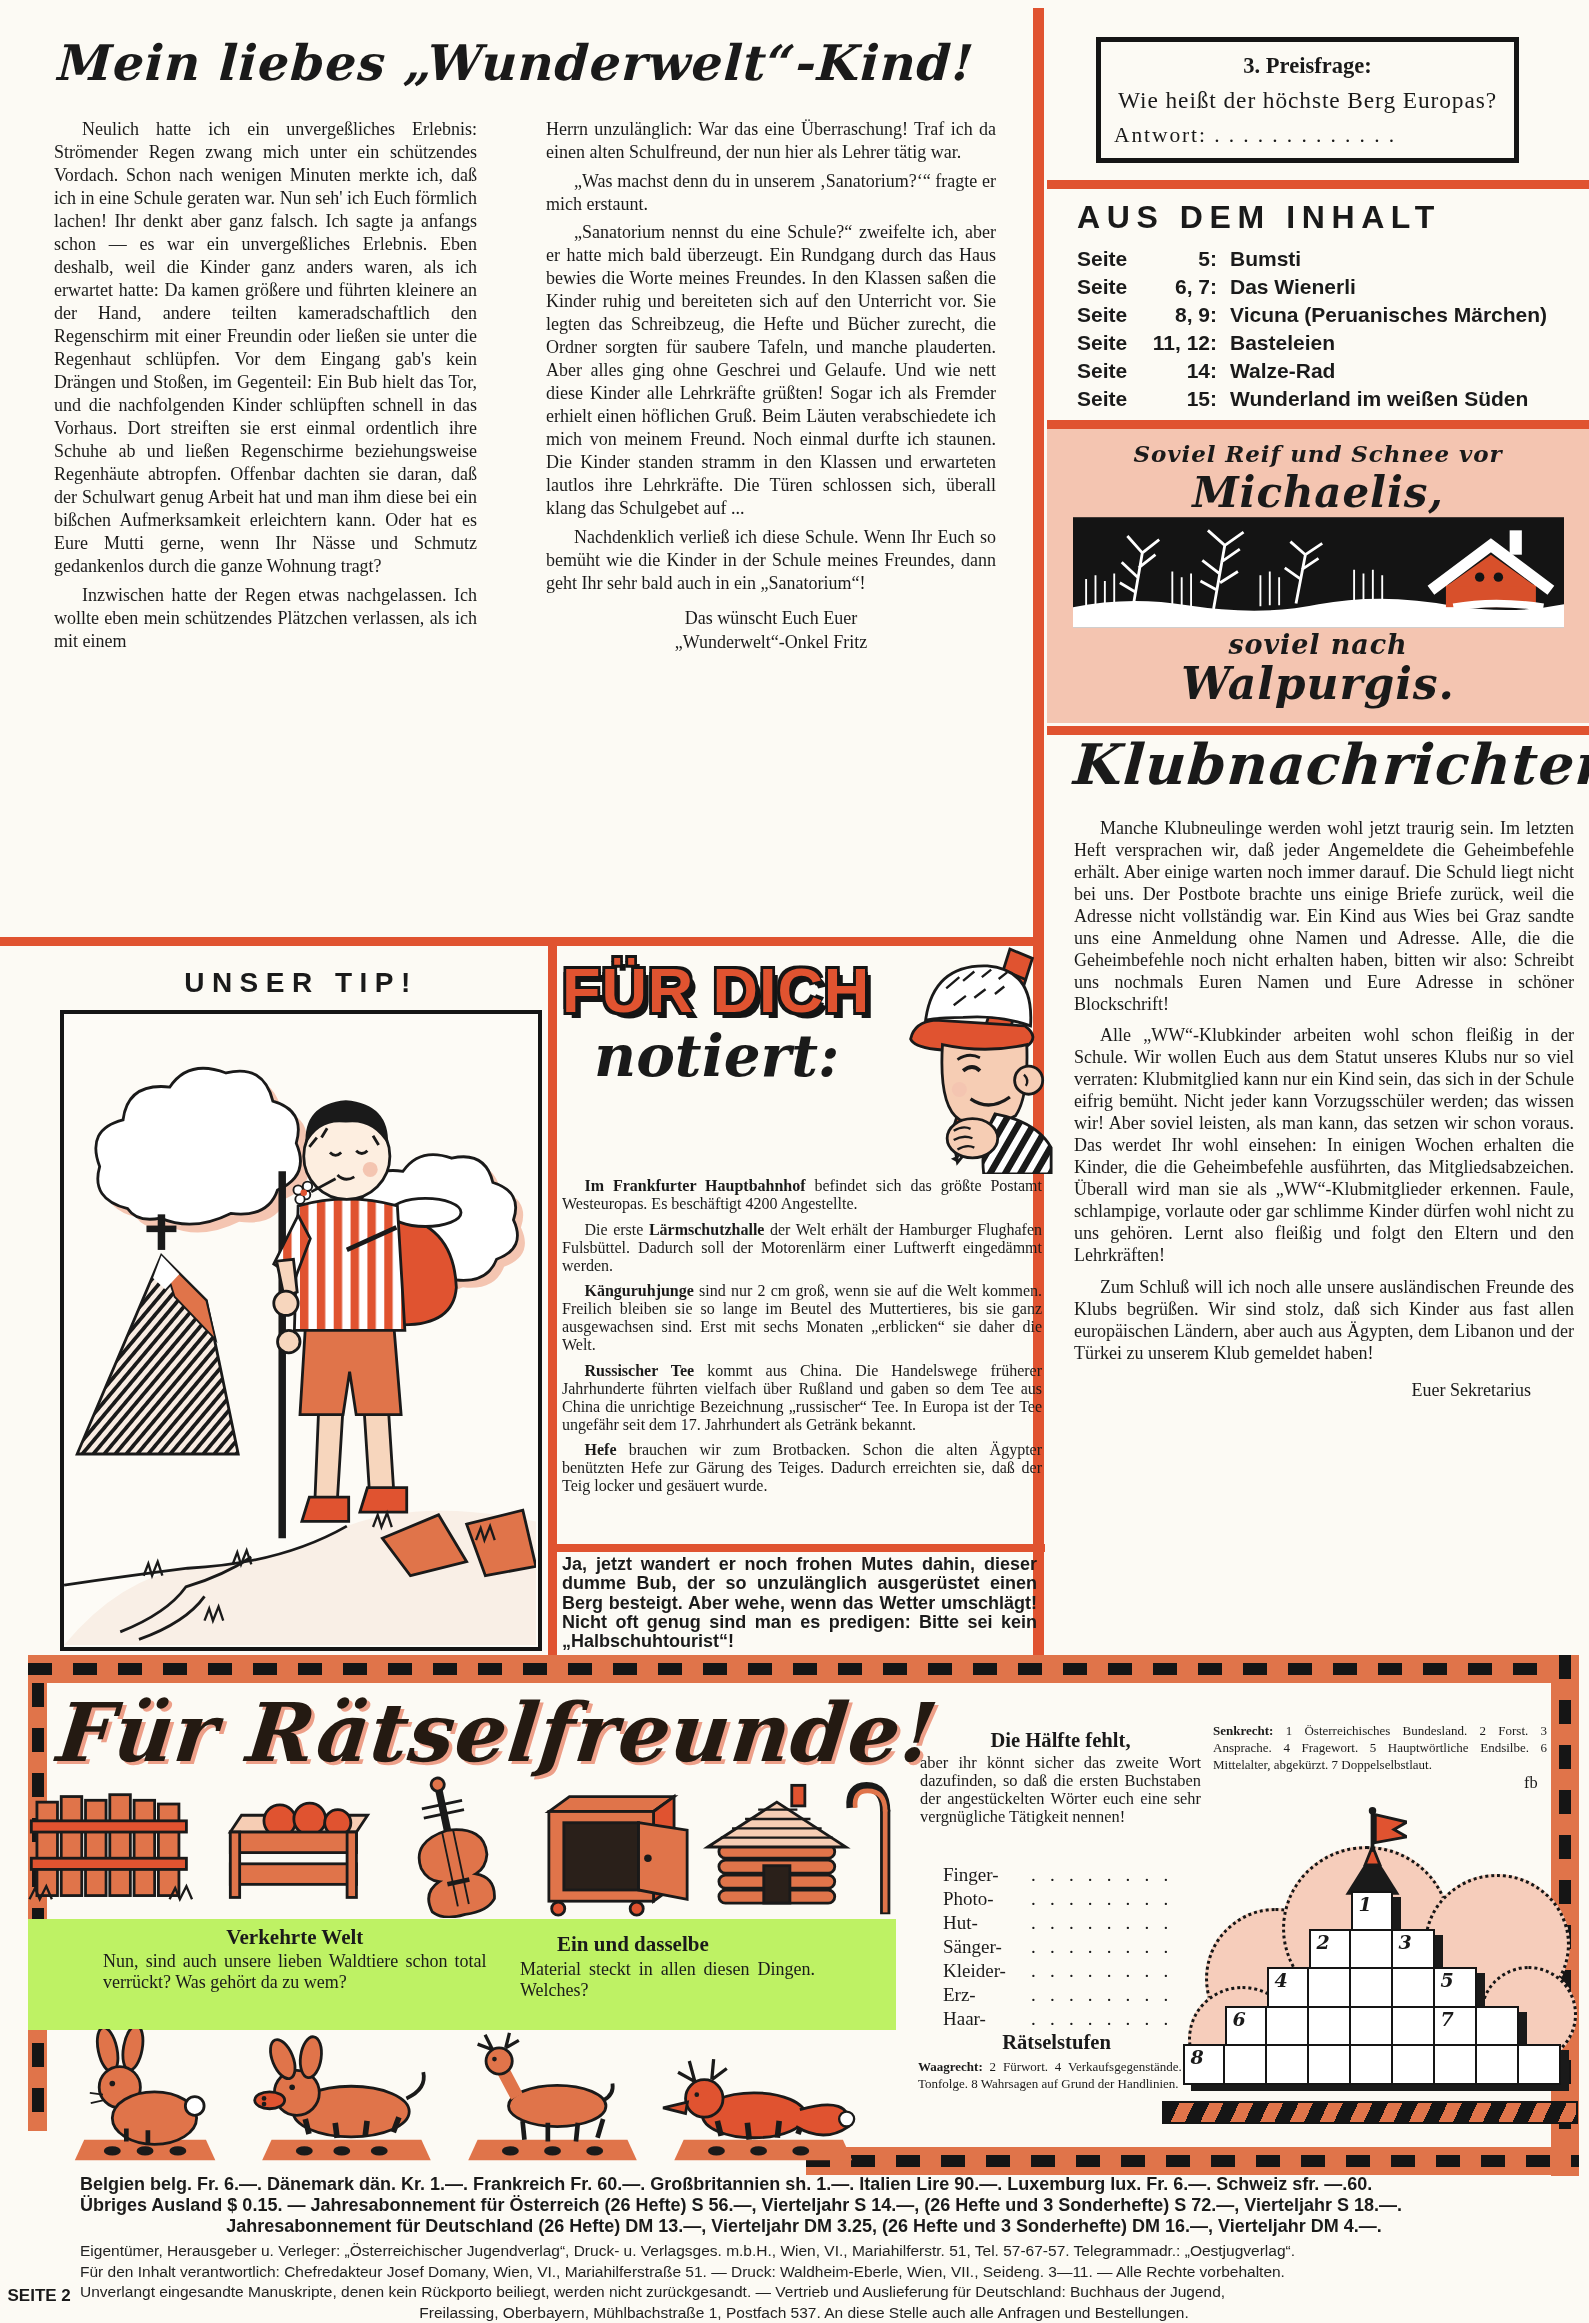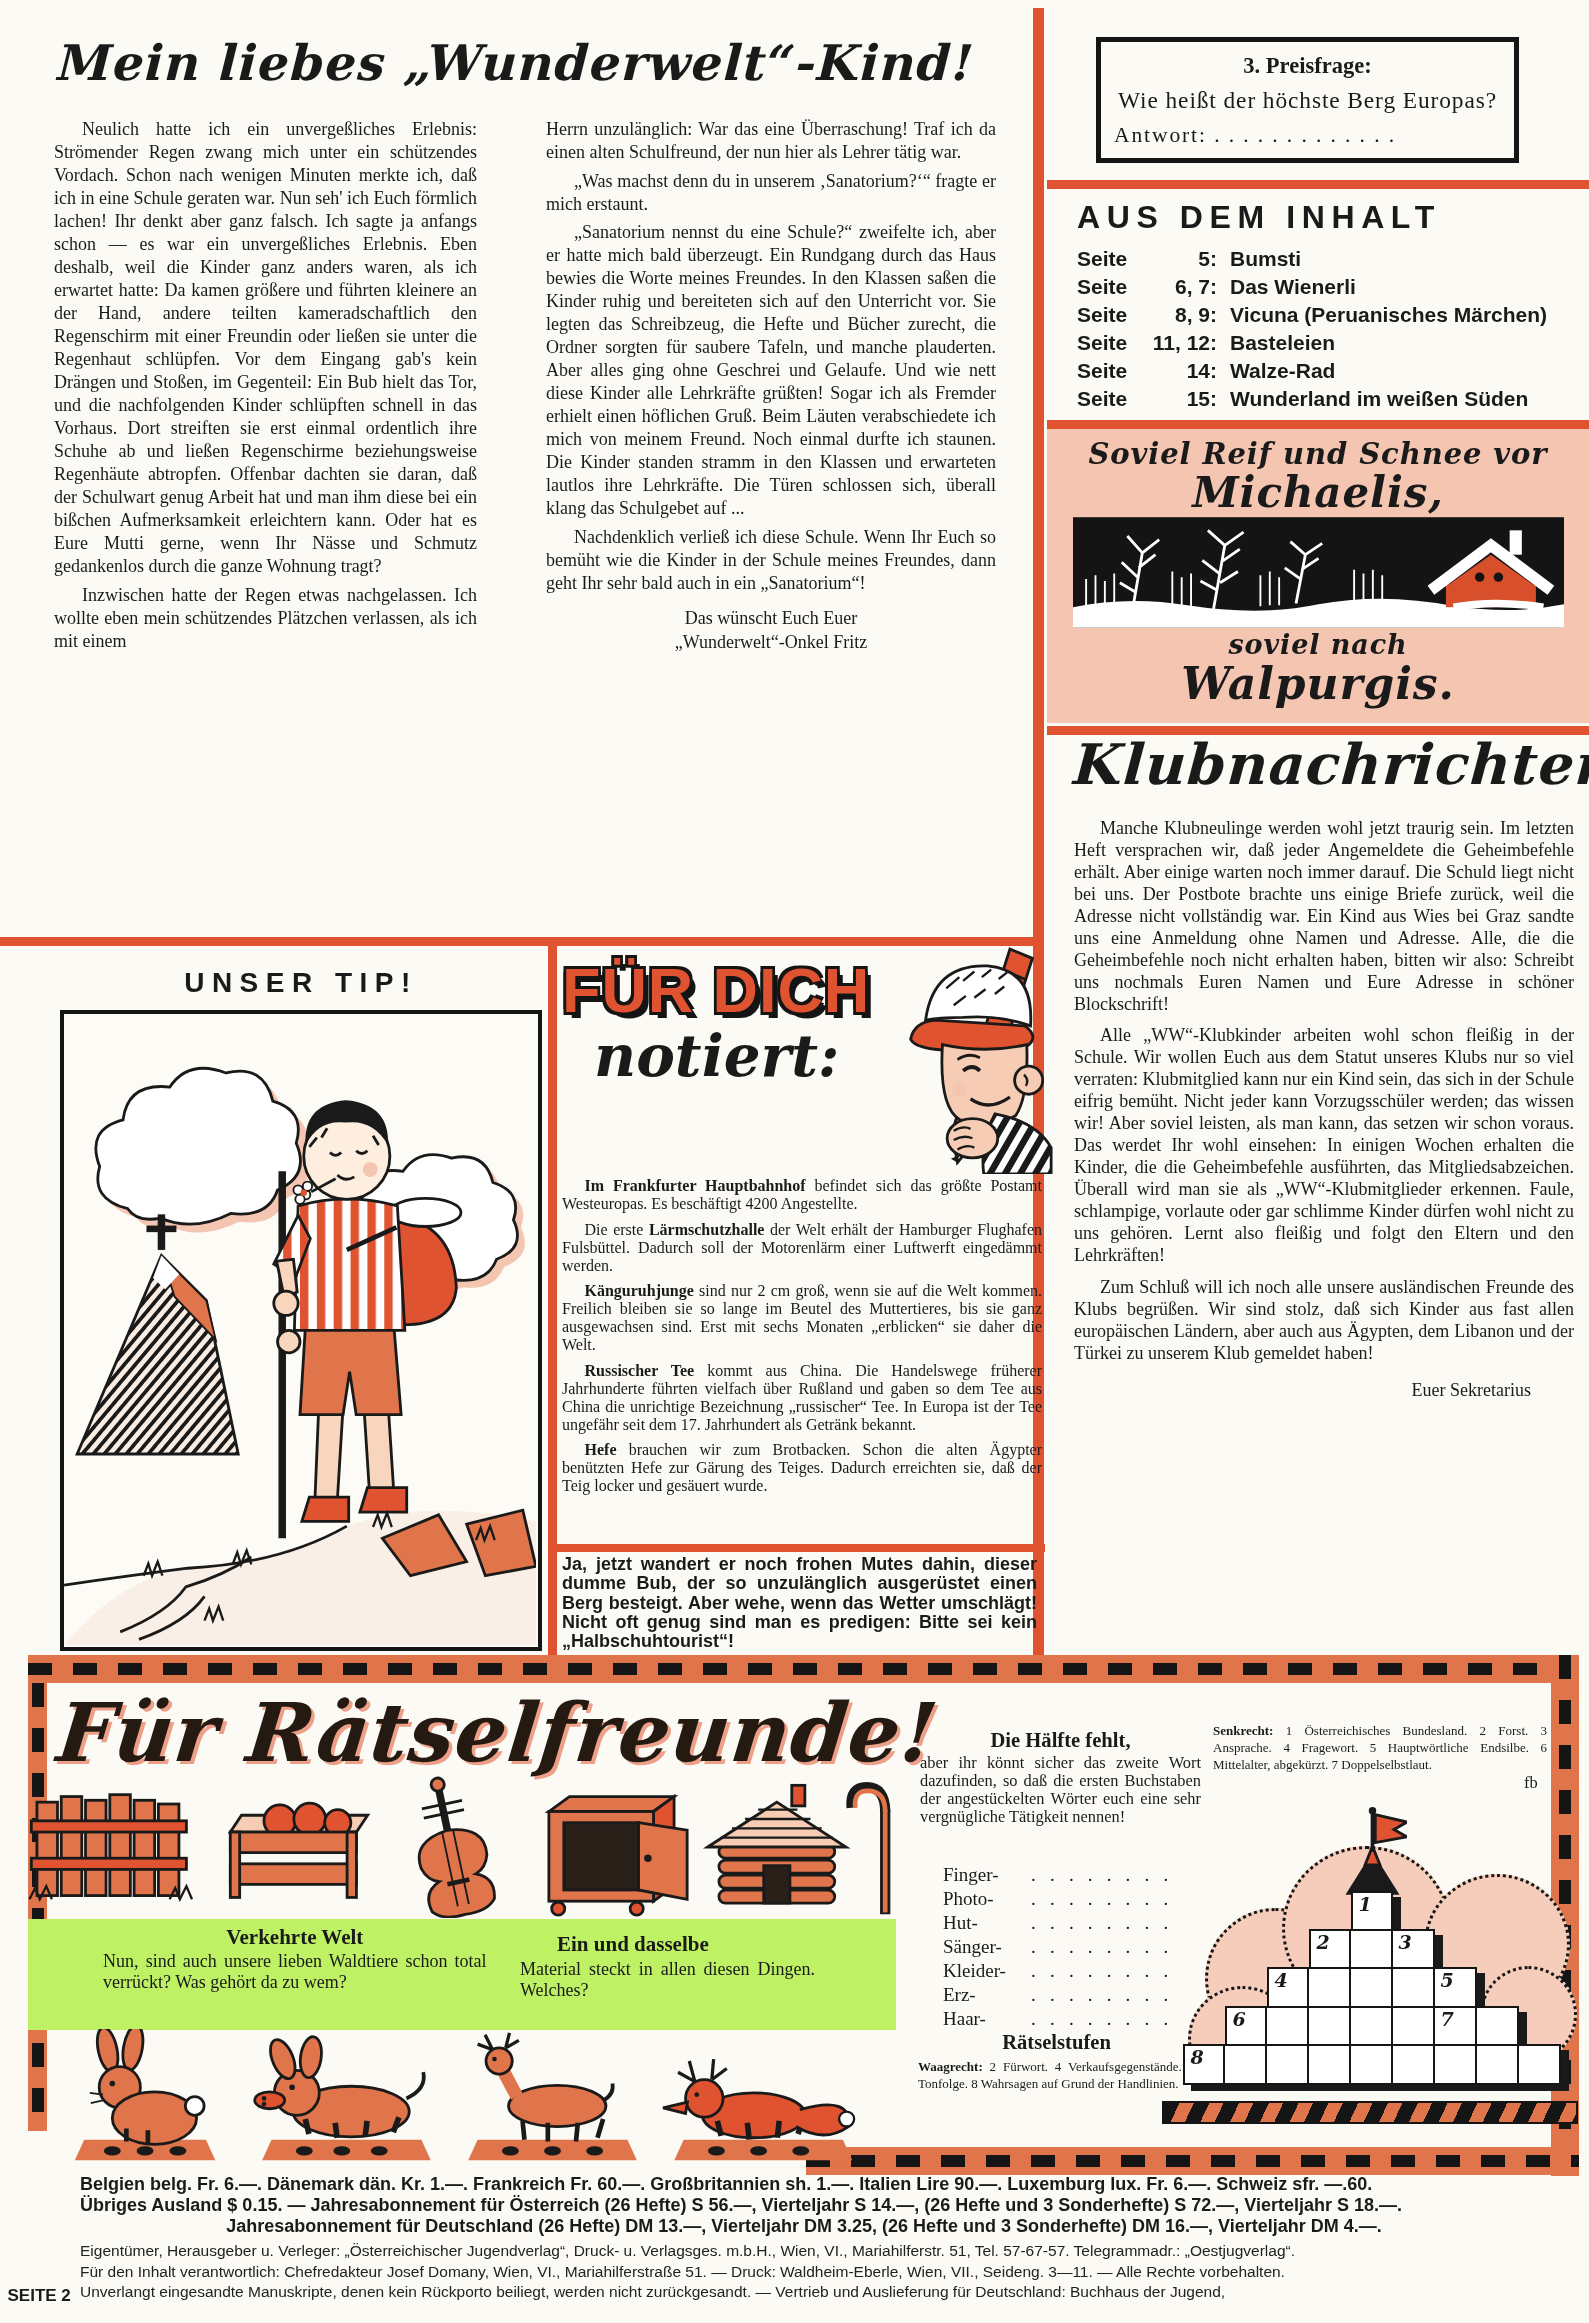--- a/index.html
+++ b/index.html
@@ -24,21 +24,21 @@
          text-align:center;padding-top:11.2px}
   .pf-title{font-weight:bold;font-size:22.5px}
   .pf-q{font-size:23.4px;margin-top:7.5px;letter-spacing:0.9px}
   .pf-a{font-size:21.5px;text-align:left;padding:9.4px 0 0 13px;letter-spacing:1.9px}
   .inhalt-title{left:1077px;top:199px;font-weight:800;font-size:32px;letter-spacing:6.6px;font-family:"Liberation Sans",sans-serif}
   .inhalt{left:1077px;top:245px;width:506px;font-family:"Liberation Sans",sans-serif;font-weight:bold;font-size:21px}
   .irow{display:flex;line-height:28px}
   .irow .l{width:67px}.irow .pg{width:73px;text-align:right;margin-right:13px}.irow .t{flex:1}
 
   .spruch{left:1047px;top:429px;width:542px;height:294px;background:#f4c5b1;text-align:center;padding-top:7.5px}
-  .sp1{font-size:29px;line-height:34px}
+  .sp1{font-size:23px;line-height:34px}
   .sp2{font-size:42px;line-height:43px}
   .sp3{font-size:27px;line-height:30px;margin-top:1.9px}
   .sp4{font-size:44px;line-height:47px}
   .klub-title{left:1074px;top:731px;font-size:56px;transform:skewX(-4deg)}
   .klub{left:1074px;top:817px;width:500px}
   .klub p{font-size:18px;line-height:22px;text-indent:26px;text-align:justify;margin-bottom:9.4px}
   .klub .sig{text-align:right;text-indent:0;padding-right:43px;margin-top:15px}
 
   
   .tip-title{left:60px;top:967px;width:482px;text-align:center;font-family:"Liberation Sans",sans-serif;
@@ -557,17 +557,18 @@
 
   <div class="abs prices">
     <div>Belgien belg. Fr. 6.—.  Dänemark dän. Kr. 1.—.  Frankreich Fr. 60.—.  Großbritannien sh. 1.—.  Italien Lire 90.—.  Luxemburg lux. Fr. 6.—.  Schweiz sfr. —.60.</div>
     <div>Übriges Ausland $ 0.15. — Jahresabonnement für Österreich (26 Hefte) S 56.—, Vierteljahr S 14.—, (26 Hefte und 3 Sonderhefte) S 72.—, Vierteljahr S 18.—.</div>
     <div class="c">Jahresabonnement für Deutschland (26 Hefte) DM 13.—, Vierteljahr DM 3.25, (26 Hefte und 3 Sonderhefte) DM 16.—, Vierteljahr DM 4.—.</div>
   </div>
   <div class="abs imprint">
     <div>Eigentümer, Herausgeber u. Verleger: „Österreichischer Jugendverlag“, Druck- u. Verlagsges. m.b.H., Wien, VI., Mariahilferstr. 51, Tel. 57-67-57. Telegrammadr.: „Oestjugverlag“.</div>
     <div>Für den Inhalt verantwortlich: Chefredakteur Josef Domany, Wien, VI., Mariahilferstraße 51. — Druck: Waldheim-Eberle, Wien, VII., Seideng. 3—11. — Alle Rechte vorbehalten.</div>
     <div>Unverlangt eingesandte Manuskripte, denen kein Rückporto beiliegt, werden nicht zurückgesandt. — Vertrieb und Auslieferung für Deutschland: Buchhaus der Jugend,</div>
+    <div class="c">Freilassing, Oberbayern, Mühlbachstraße 1, Postfach 537. An diese Stelle auch alle Anfragen und Bestellungen.</div>
   </div>
   <div class="abs seite">SEITE 2</div>
 
 </div>
 
 
 </body></html>

